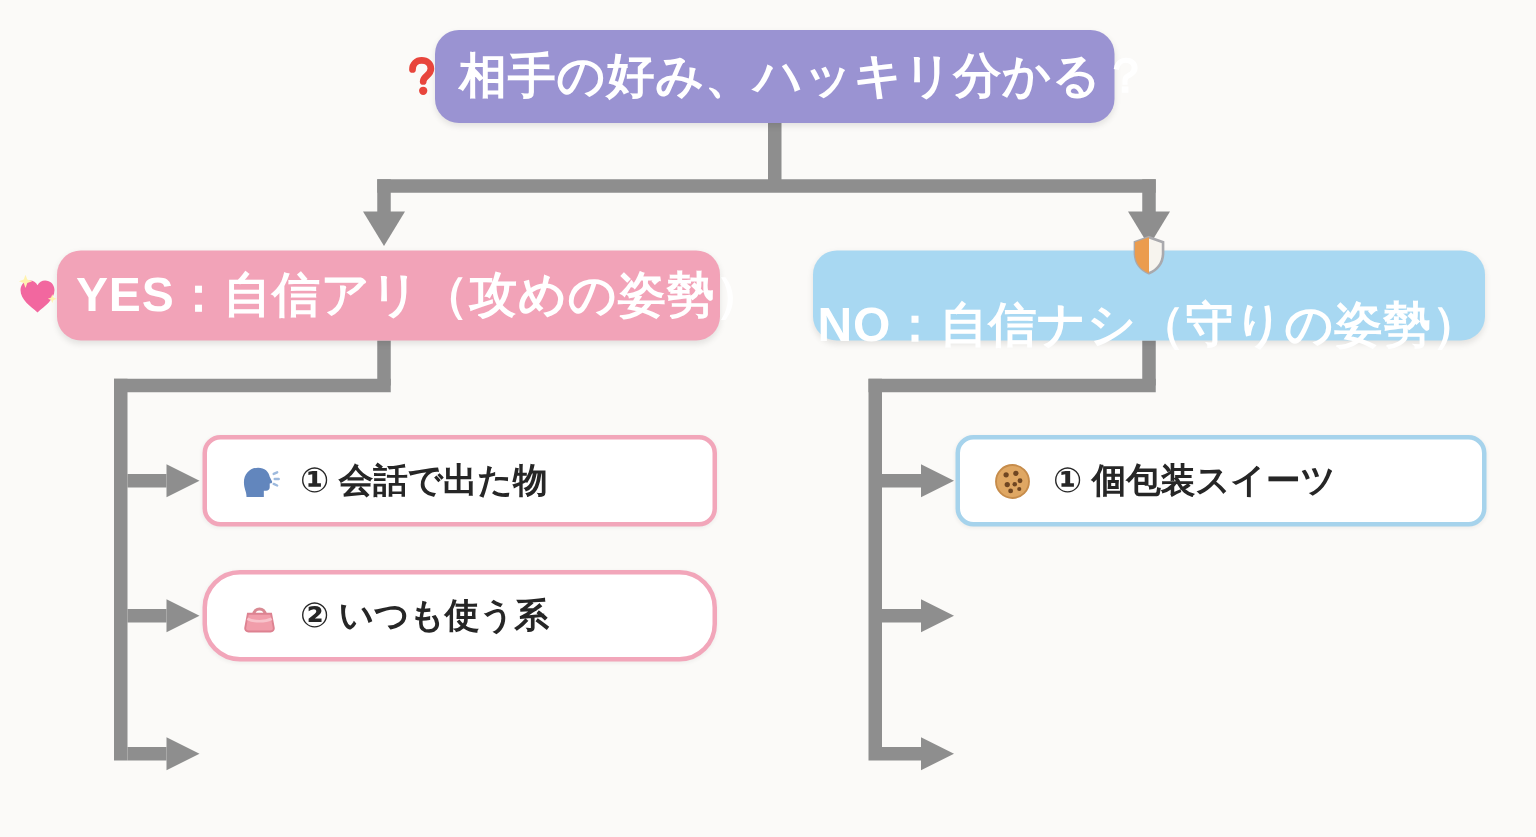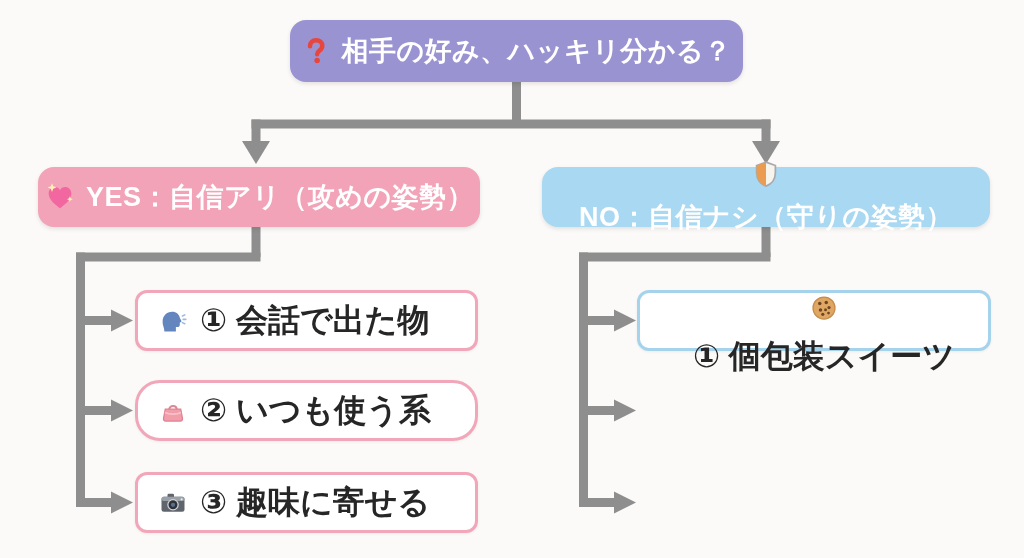--- a/index.html
+++ b/index.html
@@ -11,40 +11,40 @@
   }
   .canvas { position:relative; width:1024px; height:558px; background:#fbfaf8; }
   .wires { position:absolute; left:0; top:0; width:1024px; height:558px; }
 
   .node {
     position:absolute;
     display:flex; align-items:center; justify-content:center;
     gap:10px;
     border-radius:16px;
     box-shadow:0 2px 4px rgba(0,0,0,0.10);
-    color:#ffffff; font-weight:700; font-size:27px; letter-spacing:0.5px;
+    color:#ffffff; font-weight:700; font-size:32px; letter-spacing:0.5px;
     white-space:nowrap;
   }
   .node-root { left:290px; top:20px;  width:453px; height:62px; background:#9a93d2; }
   .node-yes  { left:38px;  top:167px; width:442px; height:60px; background:#f2a3b8;align-items:center; }
   .node-no   { left:542px; top:167px; width:448px; height:60px; background:#a8d8f2;flex-direction:column; }
 
   .leaf {
     position:absolute;
     display:flex; align-items:center;
     gap:12px; padding-left:20px; box-sizing:border-box;
     background:#ffffff; border-radius:12px;
     box-shadow:0 1px 3px rgba(0,0,0,0.06);
-    color:#262626; font-weight:700; font-size:32px;
+    color:#262626; font-weight:700; font-size:23px;
     white-space:nowrap;
   }
   .leaf.pink { border:3px solid #f2a6ba; }
   .leaf.blue { border:3px solid #a6d3ec; }
   .leaf-col-left  { left:135px; width:343px; height:61px; }
-  .leaf-col-right { left:637px; width:354px; height:61px;flex-direction:column; }
+  .leaf-col-right { left:637px; width:354px; height:61px; }
   .row1 { top:290px; } .row2 { top:380px;border-radius:25px; } .row3 { top:472px; }
 
   .ic { flex:0 0 auto; display:block; }
 </style>
 </head>
 <body>
 
 <div class="canvas">
 
   <svg class="wires" viewBox="0 0 1024 558" aria-hidden="true">
@@ -115,32 +115,20 @@
 
   <div class="leaf pink leaf-col-left row2">
     <svg class="ic" width="30" height="30" viewBox="0 0 24 24">
       <path d="M9 11 C9 7 15 7 15 11" fill="none" stroke="#d98a93" stroke-width="1.7"></path>
       <path d="M5.8 10.5 H18.2 L19.6 18 C19.8 19.1 19 20 17.9 20 H6.1 C5 20 4.2 19.1 4.4 18 Z" fill="#f19daa" stroke="#dd8291" stroke-width="1"></path>
       <path d="M5.5 13.2 C9 15 15 15 18.5 13.2" fill="none" stroke="#f8c3cb" stroke-width="1.4"></path>
     </svg>
     <span>② いつも使う系</span>
   </div>
 
-  <div class="leaf pink leaf-col-left row3">
-    <svg class="ic" width="30" height="30" viewBox="0 0 24 24">
-      <rect x="7.6" y="4.6" width="5.2" height="3.2" rx="1" fill="#60646c"></rect>
-      <rect x="2.8" y="7" width="18.4" height="12" rx="2" fill="#60646c"></rect>
-      <rect x="2.8" y="7" width="18.4" height="3.4" rx="1.7" fill="#9aa0a8"></rect>
-      <circle cx="12" cy="13.4" r="4.6" fill="#d3d6db"></circle>
-      <circle cx="12" cy="13.4" r="3.6" fill="#2e3138"></circle>
-      <circle cx="12" cy="13.4" r="1.7" fill="#57708e"></circle>
-      <circle cx="18.9" cy="9" r="0.9" fill="#e8eaed"></circle>
-    </svg>
-    <span>③ 趣味に寄せる</span>
-  </div>
 
   <div class="leaf blue leaf-col-right row1">
     <svg class="ic" width="30" height="30" viewBox="0 0 24 24">
       <circle cx="12" cy="12" r="8.8" fill="#dfa763" stroke="#c68c4b" stroke-width="1"></circle>
       <circle cx="8.6" cy="8.4" r="1.4" fill="#6f4622"></circle>
       <circle cx="13.8" cy="7.6" r="1.4" fill="#6f4622"></circle>
       <circle cx="16" cy="11.6" r="1.3" fill="#6f4622"></circle>
       <circle cx="9.2" cy="13.6" r="1.4" fill="#6f4622"></circle>
       <circle cx="13.2" cy="13.4" r="1.2" fill="#6f4622"></circle>
       <circle cx="11" cy="17" r="1.3" fill="#6f4622"></circle>

